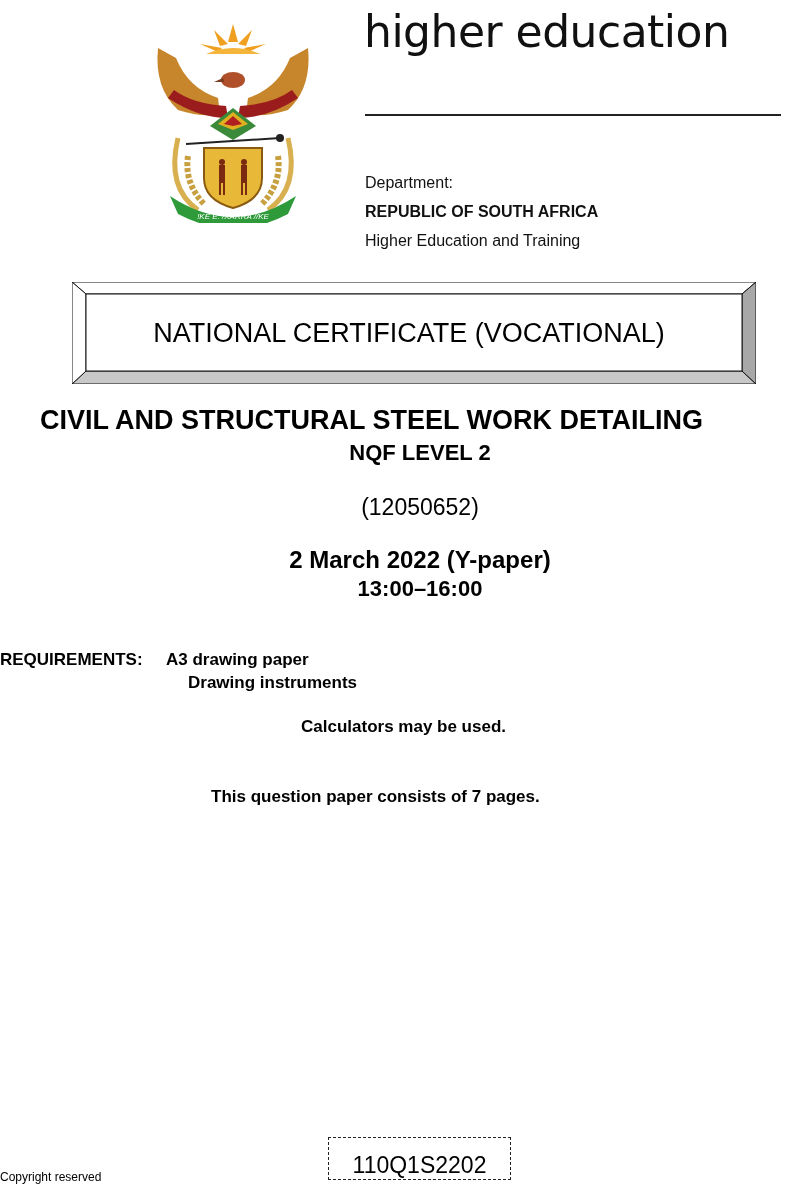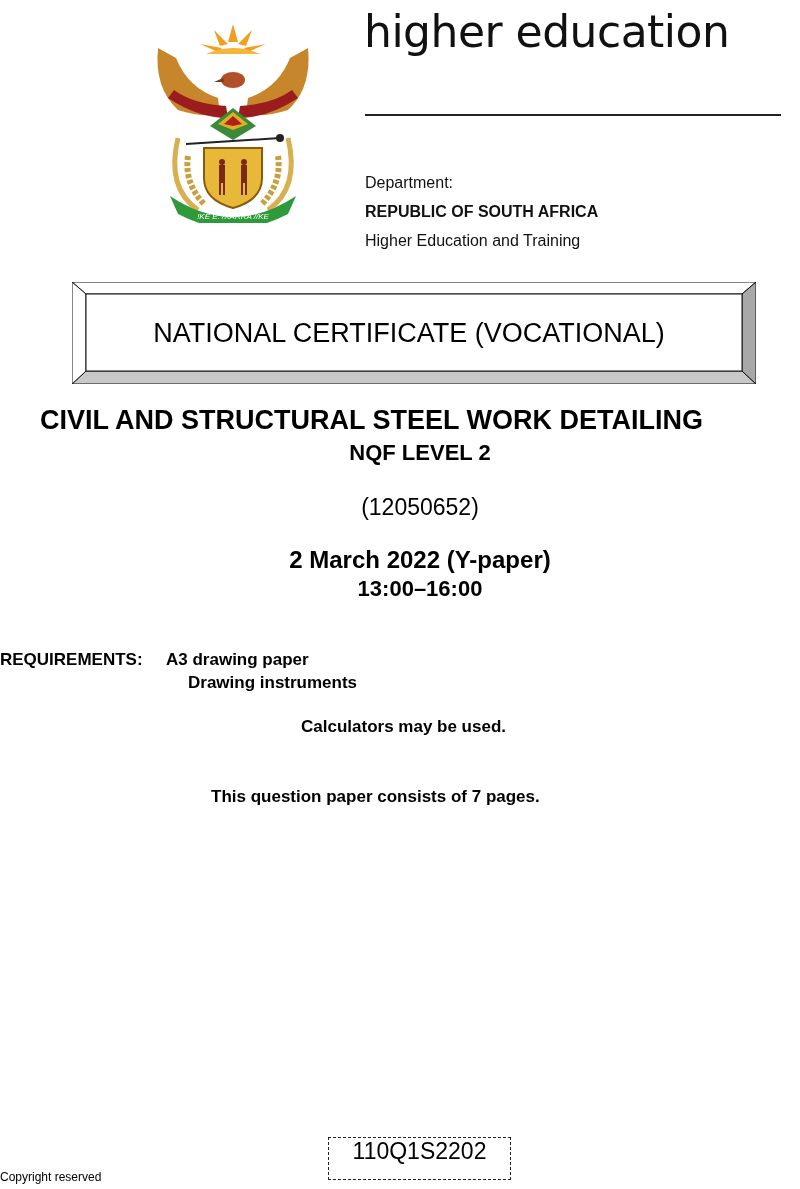--- a/index.html
+++ b/index.html
@@ -19,21 +19,21 @@
     .date { top: 546px; font-size: 24px; left: 40px; width: 760px; }
     .time { top: 576px; font-size: 22px; left: 40px; width: 760px; }
     .req-label { left: 0; top: 650px; font-size: 17px; font-weight: bold; }
     .req-item1 { left: 166px; top: 650px; font-size: 17px; font-weight: bold; }
     .req-item2 { left: 171px; top: 673px; font-size: 17px; font-weight: bold; margin-left: 17px; }
     .calc { left: 301px; top: 717px; font-size: 17px; font-weight: bold; }
     .pages { left: 211px; top: 787px; font-size: 17px; font-weight: bold; }
     .footer-left { left: 0; top: 1170px; font-size: 12px; }
     .footer-right { right: 0; top: 1170px; font-size: 15px; margin-top: 32px; }
     .paper-code { left: 328px; top: 1137px; width: 183px; height: 43px; box-sizing: border-box;
-      border: 1.5px dashed #222; display: flex; align-items: flex-start; justify-content: center; font-size: 23px; }
+      border: 1.5px dashed #222; display: flex; align-items: flex-end; justify-content: center; font-size: 23px; }
   </style>
 </head>
 <body>
 
 <div class="abs crest">
   <svg width="170" height="205" viewBox="0 0 170 205">
 
     <g fill="#f0a020">
       <polygon points="85,6 90,24 80,24"></polygon>
       <polygon points="66,12 80,26 72,28"></polygon>

